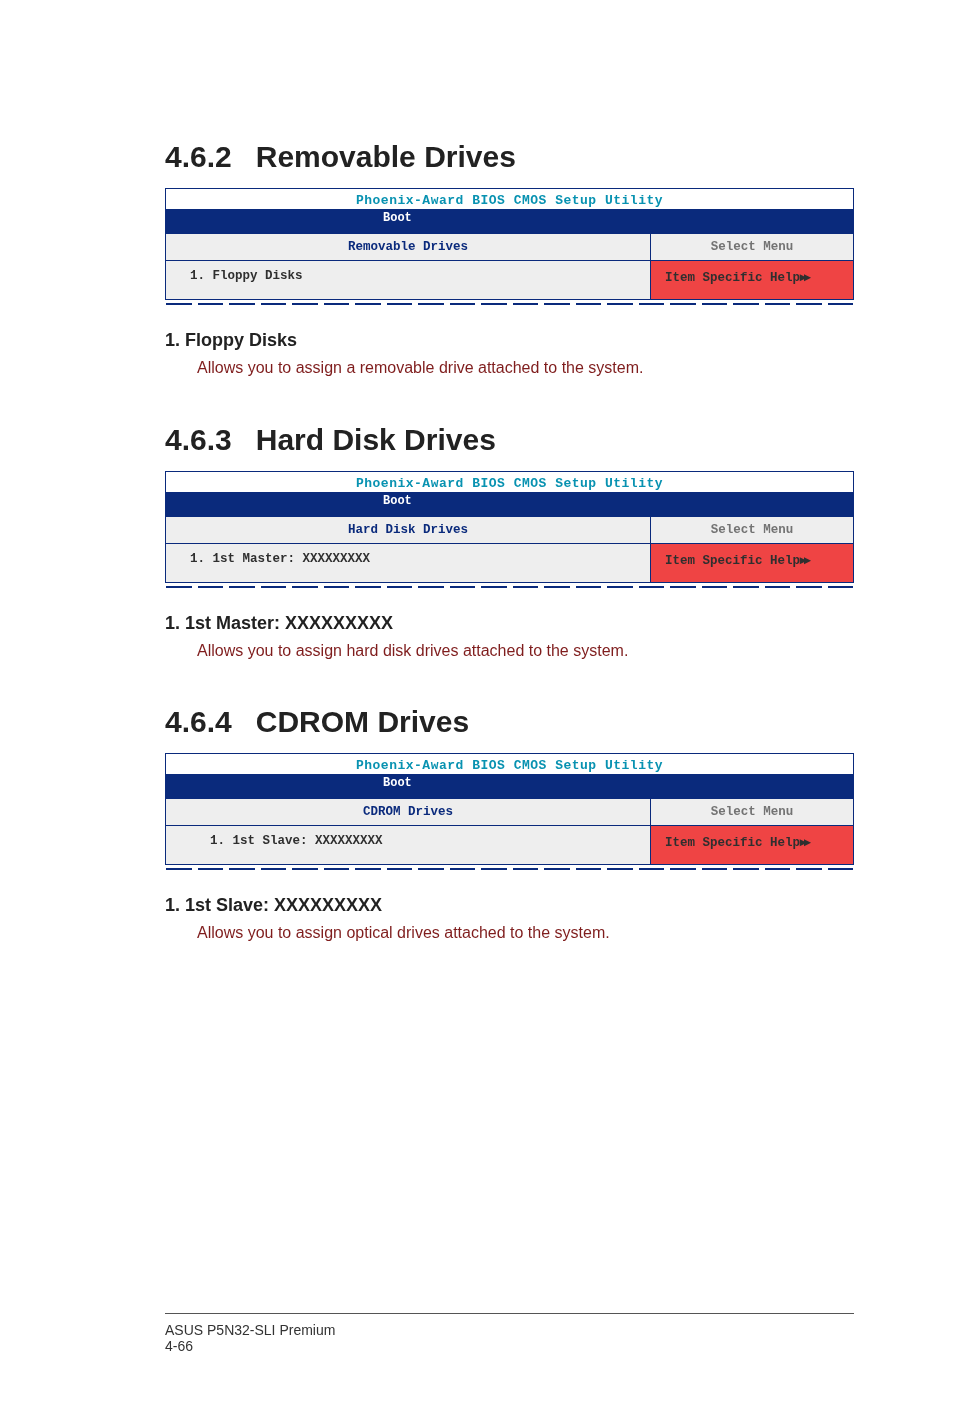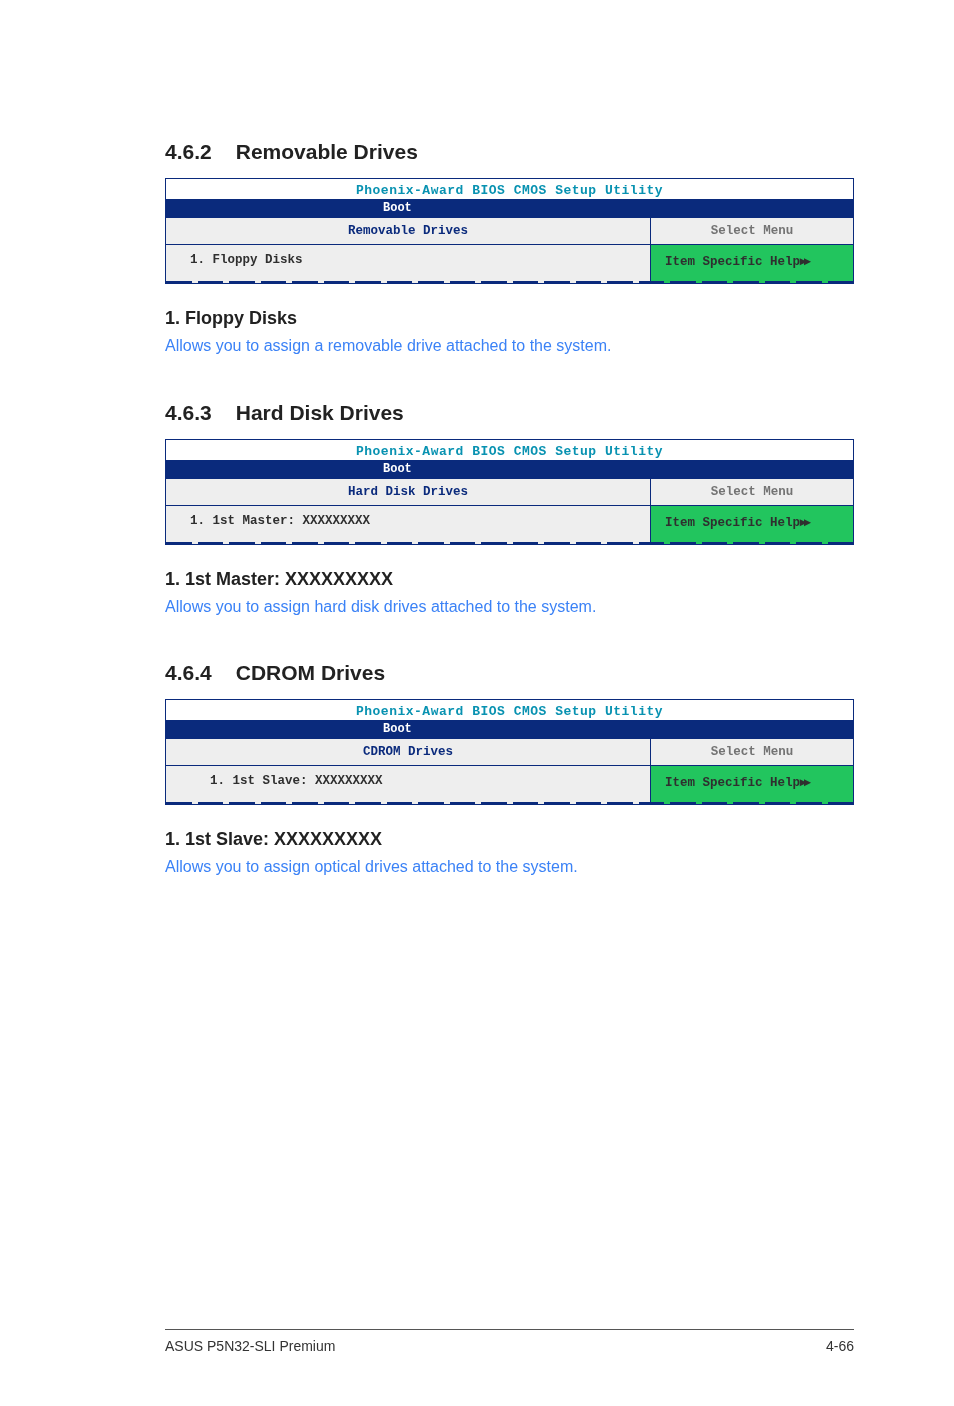--- a/index.html
+++ b/index.html
@@ -6,44 +6,45 @@
   body {
     background: #fff;
     font-family: Arial, Helvetica, sans-serif;
     color: #222;
     width: 954px;
     height: 1406px;
     position: relative;
     padding: 140px 100px 0 165px;
   }
   .section-heading {
-    font-size: 21px;
+    font-size: 30px;
     font-weight: bold;
     color: #222;
     margin-bottom: 14px;
   }
   .section-heading .num { display: inline-block; margin-right: 24px; }
   .bios-box {
     border: 1px solid #0a2a7c;
+    margin-bottom: 6px;
     background: #fff;
     font-family: "Courier New", monospace;
     font-size: 13px;
   }
   .bios-title-bar {
     background: #fff;
     color: #0892b1;
     font-weight: bold;
     text-align: center;
     padding: 4px 0 1px 0;
     font-size: 13px;
     letter-spacing: 0.5px;
   }
   .tab-row {
     background: #0a2a7c;
-    height: 18px;
+    height: 24px;
     display: flex;
     align-items: stretch;
     padding-left: 210px;
   }
   .tab {
     background: #0a2a7c;
     color: #fff;
     font-weight: bold;
     font-size: 12px;
     padding: 2px 8px 2px 6px;
@@ -74,21 +75,21 @@
     background: #eee;
     color: #2f2f2f;
     font-weight: bold;
     padding: 8px 0 14px 24px;
     font-size: 12.5px;
     border-right: 1px solid #0a2a7c;
   }
   .body-left.indent { padding-left: 44px; }
   .body-right {
     width: 202px;
-    background: #22c55e;
+    background: #ef4444;
     color: #2f2f2f;
     font-weight: bold;
     padding: 8px 0 14px 14px;
     font-size: 12.5px;
   }
   .dash-line {
     height: 3px;
     display: flex;
     gap: 6px;
     margin-top: -3px;
@@ -101,35 +102,37 @@
     height: 2px;
   }
   .sub-heading {
     font-size: 18px;
     font-weight: bold;
     color: #222;
     margin-bottom: 6px;
   }
   .body-text {
     font-size: 16px;
-    color: #3b82f6;
+    color: #7f1d1d;
     margin-bottom: 44px;
     line-height: 1.35;
+    margin-left: 32px;
   }
   .footer {
     position: absolute;
     bottom: 52px;
     left: 165px;
     right: 100px;
     border-top: 1px solid #555;
     padding-top: 8px;
     display: flex;
     justify-content: space-between;
     font-size: 14px;
     color: #333;
+    flex-direction: column;
   }
   .arrows { font-family: Arial, sans-serif; letter-spacing: -2px; }
 </style>
 </head>
 <body>
 
 <h2 class="section-heading">
   <span class="num">4.6.2</span><span>Removable Drives</span>
 </h2>
 <div class="bios-box">

